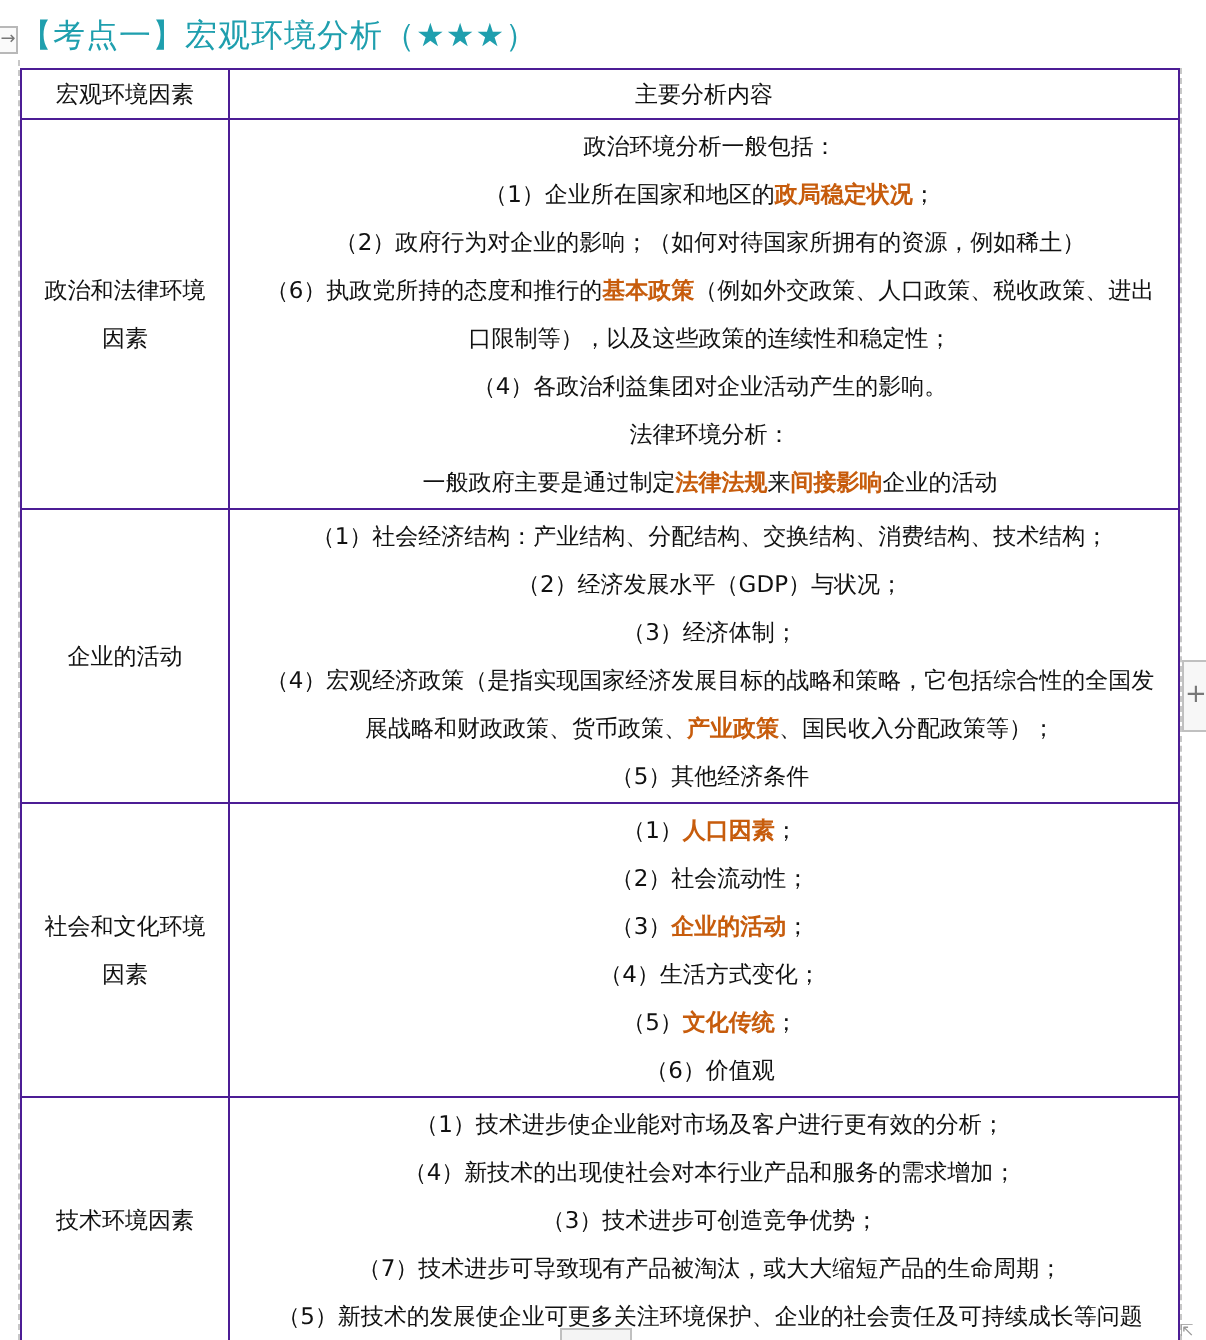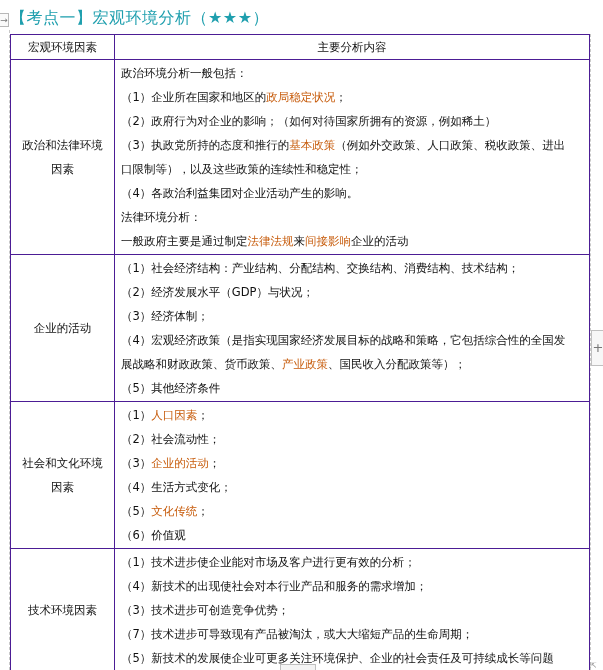--- a/index.html
+++ b/index.html
@@ -33,22 +33,22 @@
     font-size:11.5px;
   }
   table.main td, table.main th {
     border:1px solid #4c1d95; padding:0; vertical-align:middle;margin-top:20px;
   }
   table.main td.left, table.main th.left {
     width:103px; text-align:center; line-height:24px;
   }
   table.main th { font-weight:normal; height:24px; line-height:24px; }
   table.main td.content { padding:1px 0 1px 6px; }
-  .line { height:24px; line-height:24px; white-space:nowrap; }
-  .hl { color:#c75c0c; font-weight:normal; }
+  .line { height:24px; line-height:24px; white-space:nowrap;text-align:center; }
+  .hl { color:#c75c0c; font-weight:bold; }
   .side-tab {
     position:absolute; left:591px; top:330px; width:12px; height:34px;
     border:1px solid #c0c0c0; border-right:none; background:#f7f7f7;
     font-size:13px; line-height:34px; text-align:center; color:#777;
   }
   .bottom-tab {
     position:absolute; left:280px; top:664px; width:34px; height:6px;
     border:1px solid #c0c0c0; border-bottom:none; background:#f4f4f4;
   }
   .resize-icon {
@@ -76,21 +76,21 @@
   <tbody id="tbody">
       <tr>
         <td class="left">
           <div>政治和法律环境</div>
           <div>因素</div>
         </td>
         <td class="content">
           <div class="line"><span>政治环境分析一般包括：</span></div>
           <div class="line"><span>（1）企业所在国家和地区的</span><span class="hl">政局稳定状况</span><span>；</span></div>
           <div class="line"><span>（2）政府行为对企业的影响；（如何对待国家所拥有的资源，例如稀土）</span></div>
-          <div class="line"><span>（3）执政党所持的态度和推行的</span><span class="hl">基本政策</span><span>（例如外交政策、人口政策、税收政策、进出</span></div>
+          <div class="line"><span>（6）执政党所持的态度和推行的</span><span class="hl">基本政策</span><span>（例如外交政策、人口政策、税收政策、进出</span></div>
           <div class="line"><span>口限制等），以及这些政策的连续性和稳定性；</span></div>
           <div class="line"><span>（4）各政治利益集团对企业活动产生的影响。</span></div>
           <div class="line"><span>法律环境分析：</span></div>
           <div class="line"><span>一般政府主要是通过制定</span><span class="hl">法律法规</span><span>来</span><span class="hl">间接影响</span><span>企业的活动</span></div>
         </td>
       </tr>
       <tr>
         <td class="left">
           <div>企业的活动</div>
         </td>

